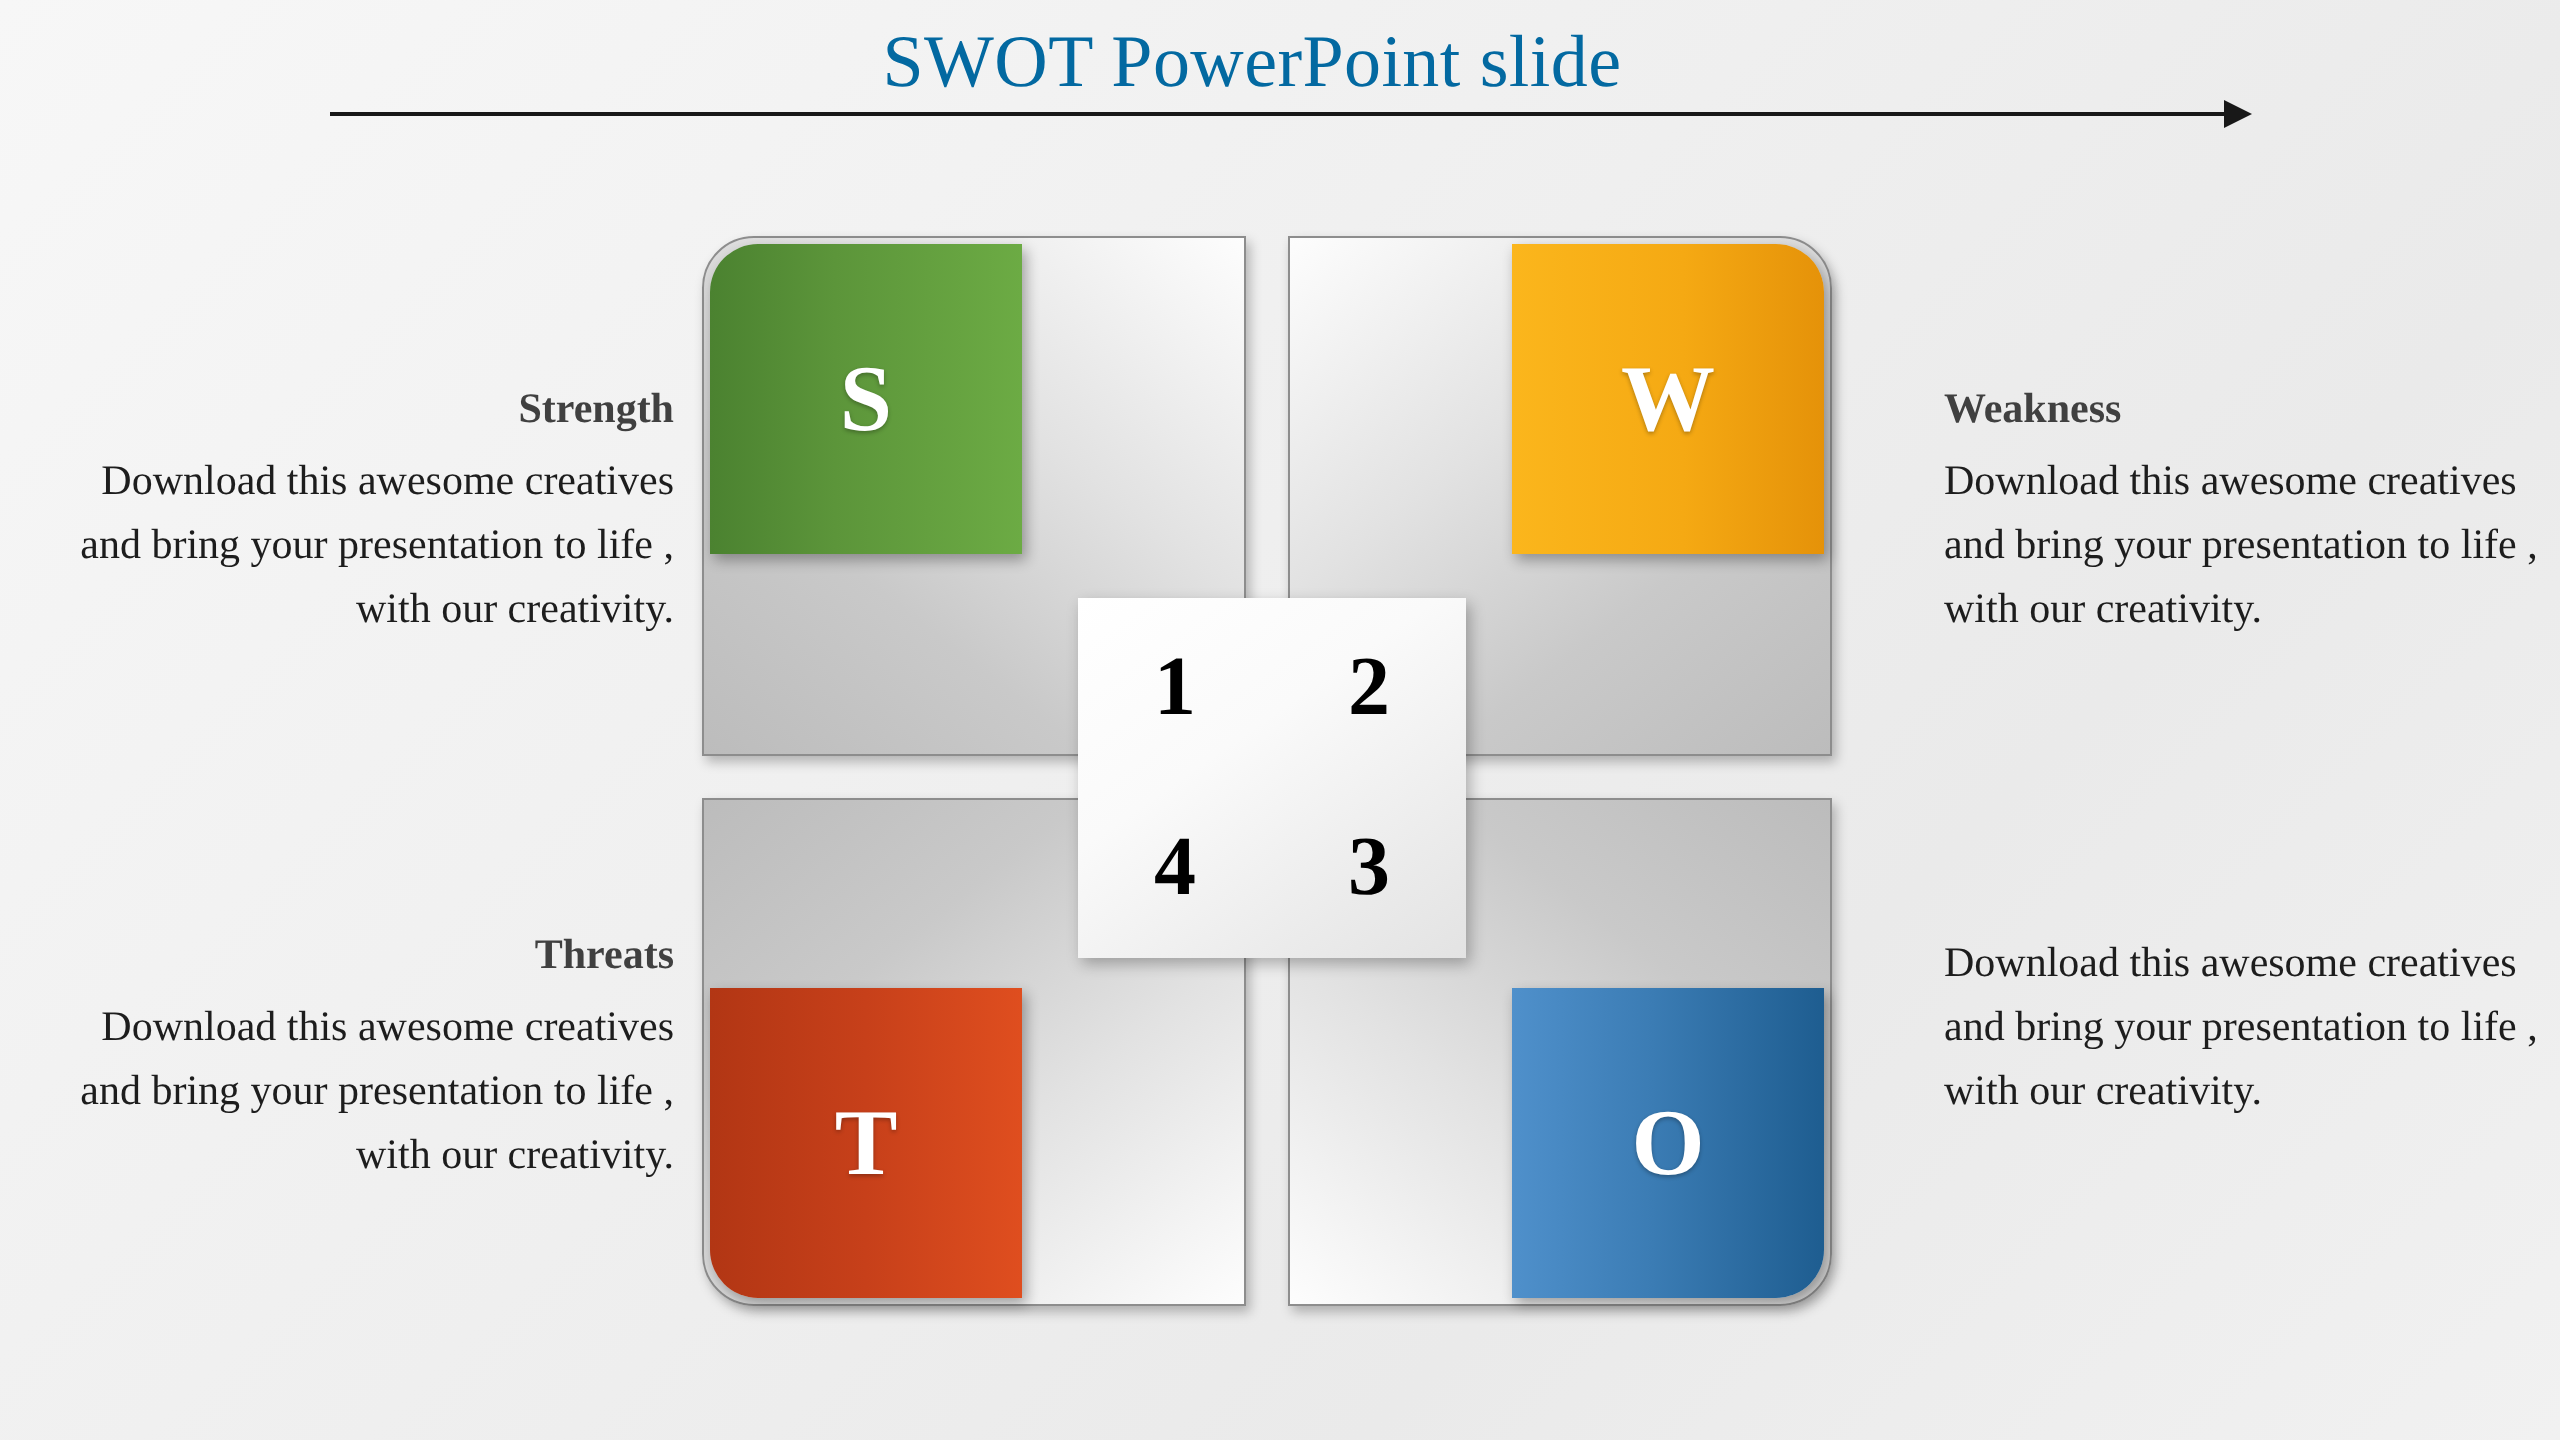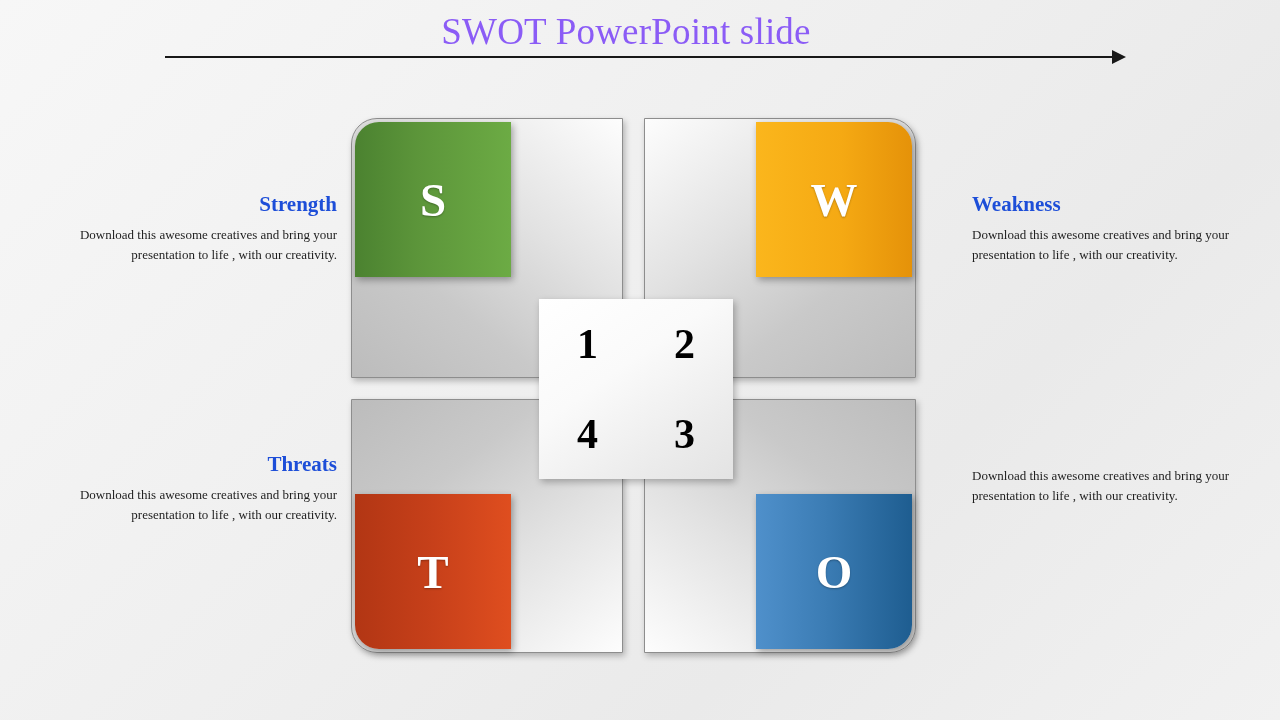--- a/index.html
+++ b/index.html
@@ -22,21 +22,21 @@
 
   
   .title {
     position: absolute;
     left: 0;
     top: 12px;
     width: 1252px;
     text-align: center;
     font-size: 37px;
     font-weight: 400;
-    color: #8b5cf6;
+    color: #0369a1;
     letter-spacing: 0.2px;
     line-height: 1.1;
     white-space: nowrap;
   }
   .title-rule {
     position: absolute;
     left: 165px;
     top: 56px;
     width: 953px;
     height: 2px;
@@ -152,37 +152,37 @@
   }
 
   
   .block {
     position: absolute;
     width: 315px;
   }
   .block-heading {
     font-size: 21px;
     font-weight: 700;
-    color: #1d4ed8;
+    color: #404040;
     margin: 0 0 9px 0;
     line-height: 1.1;
   }
   .block-body {
-    font-size: 13px;
+    font-size: 21px;
     font-weight: 400;
     color: #1d1d1d;
     line-height: 1.52;
     margin: 0;
   }
   .block-left { left: 22px; text-align: right; }
   .block-right { left: 972px; text-align: left; }
 
   .block-strength    { top: 193px; }
   .block-weakness    { top: 193px; }
-  .block-threats     { top: 453px; }
+  .block-threats     { top: 466px; }
   .block-opportunity { top: 466px; }
 </style>
 </head>
 <body>
 
 <div class="slide">
 
   <div class="title">SWOT PowerPoint slide</div>
   <div class="title-rule"></div>
   <div class="title-arrow"></div>

